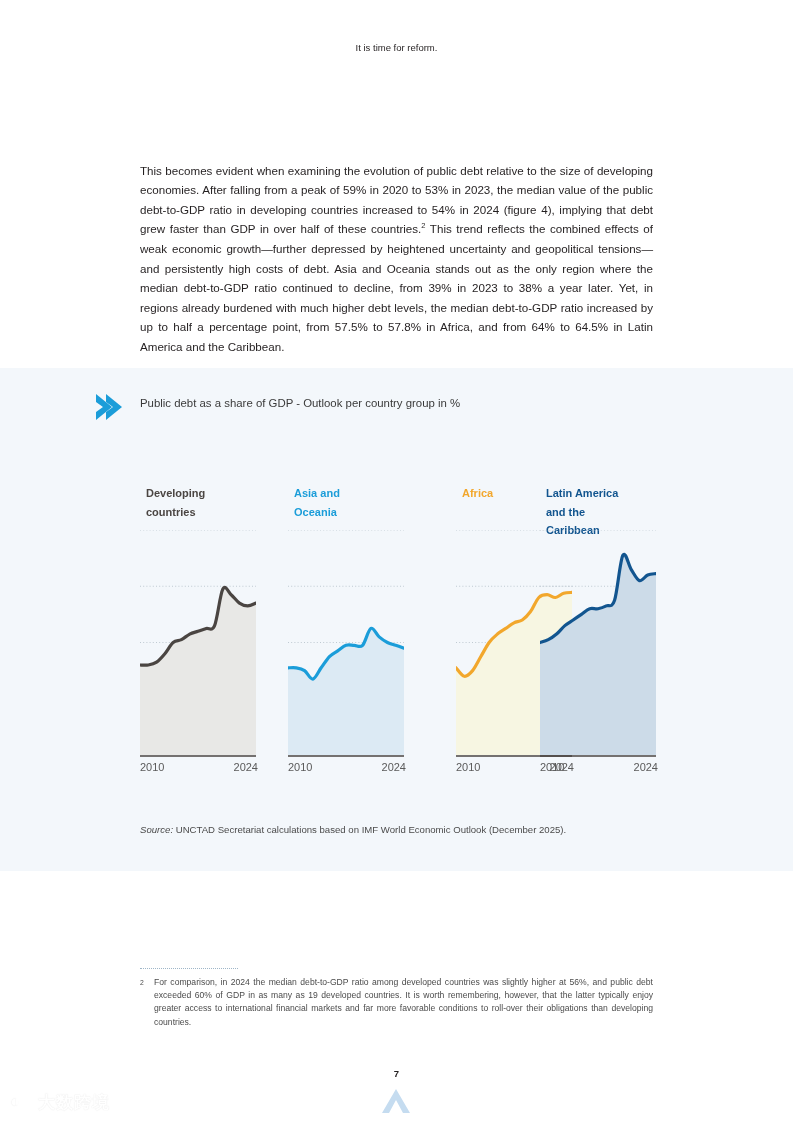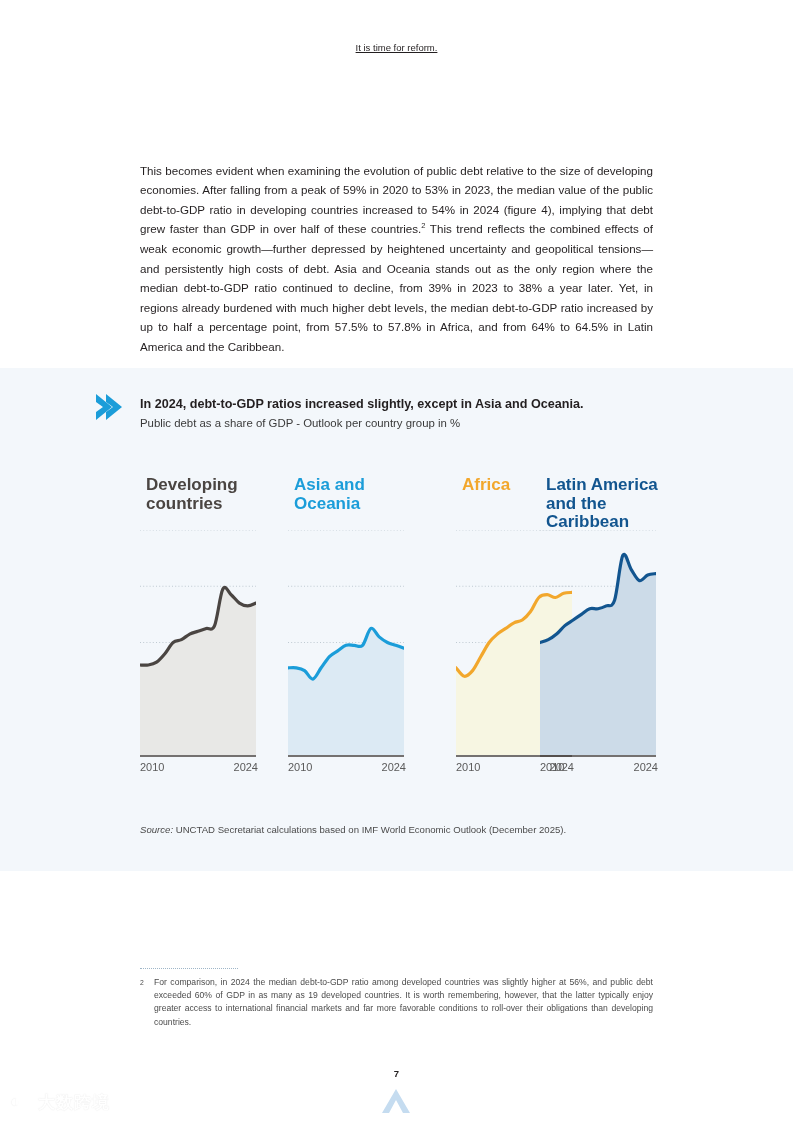--- a/index.html
+++ b/index.html
@@ -14,21 +14,21 @@
 
   
   .running-head{
     position:absolute;top:42px;left:0;width:793px;
     text-align:center;line-height:1.35;
   }
   .running-head .rh-title{
     font-size:9.5px;font-weight:bold;color:#231f20;letter-spacing:.1px;
   }
   .running-head .rh-sub{
-    font-size:9.5px;font-weight:normal;color:#231f20;text-decoration:underline;
+    font-size:9.5px;font-weight:normal;color:#231f20;
   }
 
   
   .body-copy{
     position:absolute;left:140px;top:149px;width:513px;
     font-size:11.6px;line-height:19.6px;
     text-align:justify;text-justify:inter-word;
     color:#231f20;
   }
   .body-copy sup{font-size:7.5px;vertical-align:super;line-height:0;}
@@ -63,22 +63,22 @@
   }
   .panel{
     position:absolute;top:0;width:116px;height:320px;
   }
   .panel.p0{left:0px;}
   .panel.p1{left:148px;}
   .panel.p2{left:276px;margin-left:40px;}
   .panel.p3{left:400px;}
 
   .panel-title{
-    position:absolute;top:8px;left:6px;width:122px;
-    font-size:17px;font-weight:bold;line-height:18.5px;
+    position:absolute;top:16px;left:6px;width:122px;
+    font-size:11px;font-weight:bold;line-height:18.5px;
   }
 
   .plot{
     position:absolute;left:0;top:62px;width:116px;height:225px;
   }
   .plot svg{display:block;}
 
   .ylabels{
     position:absolute;left:-32px;top:62px;width:30px;height:225px;
   }
@@ -153,21 +153,20 @@
 <p class="body-copy"><span>This becomes evident when examining the evolution of public debt relative to the size of developing economies. After falling from a peak of 59% in 2020 to 53% in 2023, the median value of the public debt-to-GDP ratio in developing countries increased to 54% in 2024 (figure 4), implying that debt grew faster than GDP in over half of these countries.</span><sup>2</sup><span> This trend reflects the combined effects of weak economic growth—further depressed by heightened uncertainty and geopolitical tensions—and persistently high costs of debt. Asia and Oceania stands out as the only region where the median debt-to-GDP ratio continued to decline, from 39% in 2023 to 38% a year later. Yet, in regions already burdened with much higher debt levels, the median debt-to-GDP ratio increased by up to half a percentage point, from 57.5% to 57.8% in Africa, and from 64% to 64.5% in Latin America and the Caribbean.</span></p>
 
 <div class="figure-band"></div>
 
 <svg class="chevron-mark" viewBox="0 0 34 34">
   <polygon points="4,4 20,17 4,30 4,22 11,17 4,12" fill="#1b9dd9"></polygon>
   <polygon points="14,4 30,17 14,30 14,22 21,17 14,12" fill="#1b9dd9"></polygon>
 </svg>
 
 <div class="fig-head">
-  <div class="fig-title">In 2024, debt-to-GDP ratios increased slightly, except in Asia and Oceania.</div>
   <div class="fig-sub">Public debt as a share of GDP - Outlook per country group in %</div>
 </div>
 
 <div class="charts">
 
 
   <div class="panel p0">
     <div class="panel-title" id="t0" style="color: rgb(74, 69, 66);">
         <div>Developing</div>
         <div>countries</div>

